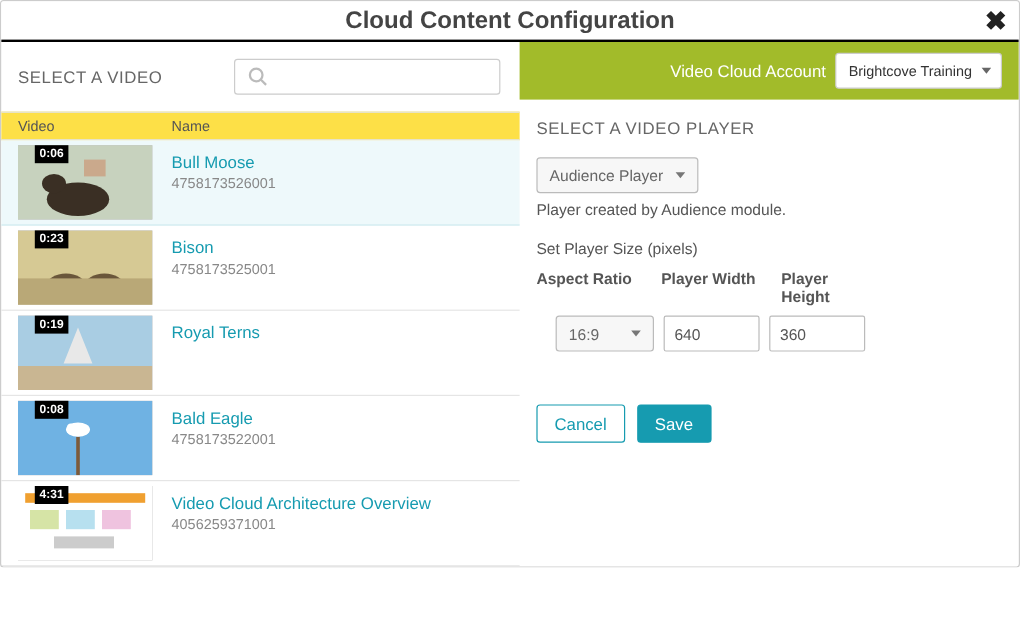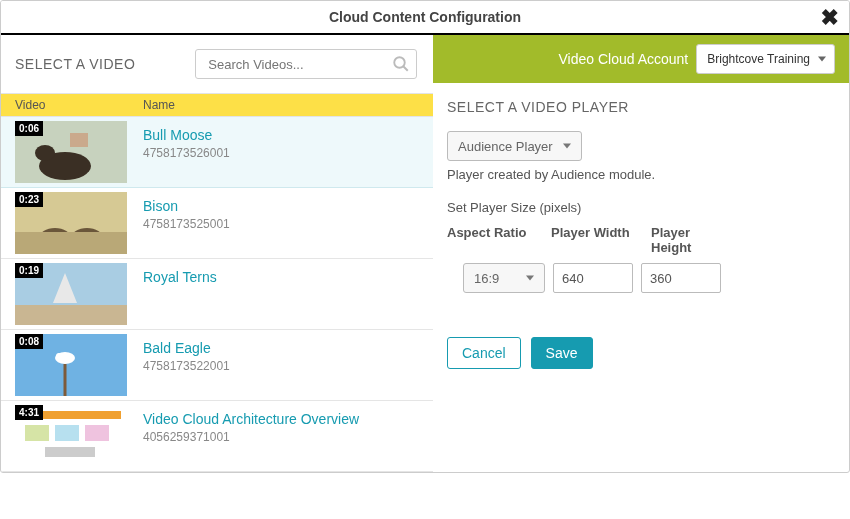--- a/index.html
+++ b/index.html
@@ -20,21 +20,21 @@
     height: 34px;
     border-bottom: 2px solid #000;
     display: flex;
     align-items: center;
     justify-content: center;
     position: relative;
     background: #fff;
   }
   .titlebar .title {
     font-weight: bold;
-    font-size: 14px;
+    font-size: 20px;
     color: #444;
   }
   .titlebar .close {
     position: absolute;
     right: 10px;
     top: 6px;
     font-size: 22px;
     font-weight: bold;
     line-height: 22px;
     cursor: pointer;
@@ -107,21 +107,21 @@
   }
   .thumb {
     width: 112px;
     height: 62px;
     position: relative;
     background: #bbb;
     display: block;
   }
   .thumb .dur {
     position: absolute;
-    top: 0; left: 0;
+    top: 0; left: 14px;
     background: #000;
     color: #fff;
     font-size: 10px;
     padding: 2px 4px;
     font-weight: bold;
   }
   .thumb svg { width: 100%; height: 100%; display: block; }
   .meta { flex: 1; padding: 6px 12px 0 12px; }
   .meta .name { color: #169bb0; font-size: 14px; }
   .meta .id   { color: #888; font-size: 12px; margin-top: 3px; }
@@ -257,21 +257,20 @@
     <span class="title">Cloud Content Configuration</span>
     <span class="close">✖</span>
   </div>
 
   <div class="body">
 
     <div class="left">
       <div class="left-header">
         <span class="select-video-label">SELECT A VIDEO</span>
         <div class="search-box">
-          <input type="text" placeholder="Search Videos..." style="">
           <svg width="18" height="18" viewBox="0 0 24 24" fill="none" stroke="#bbb" stroke-width="2.5">
             <circle cx="10" cy="10" r="7"></circle>
             <line x1="15" y1="15" x2="21" y2="21"></line>
           </svg>
         </div>
       </div>
 
       <div class="grid-header">
         <div class="col-video">Video</div>
         <div class="col-name">Name</div>

